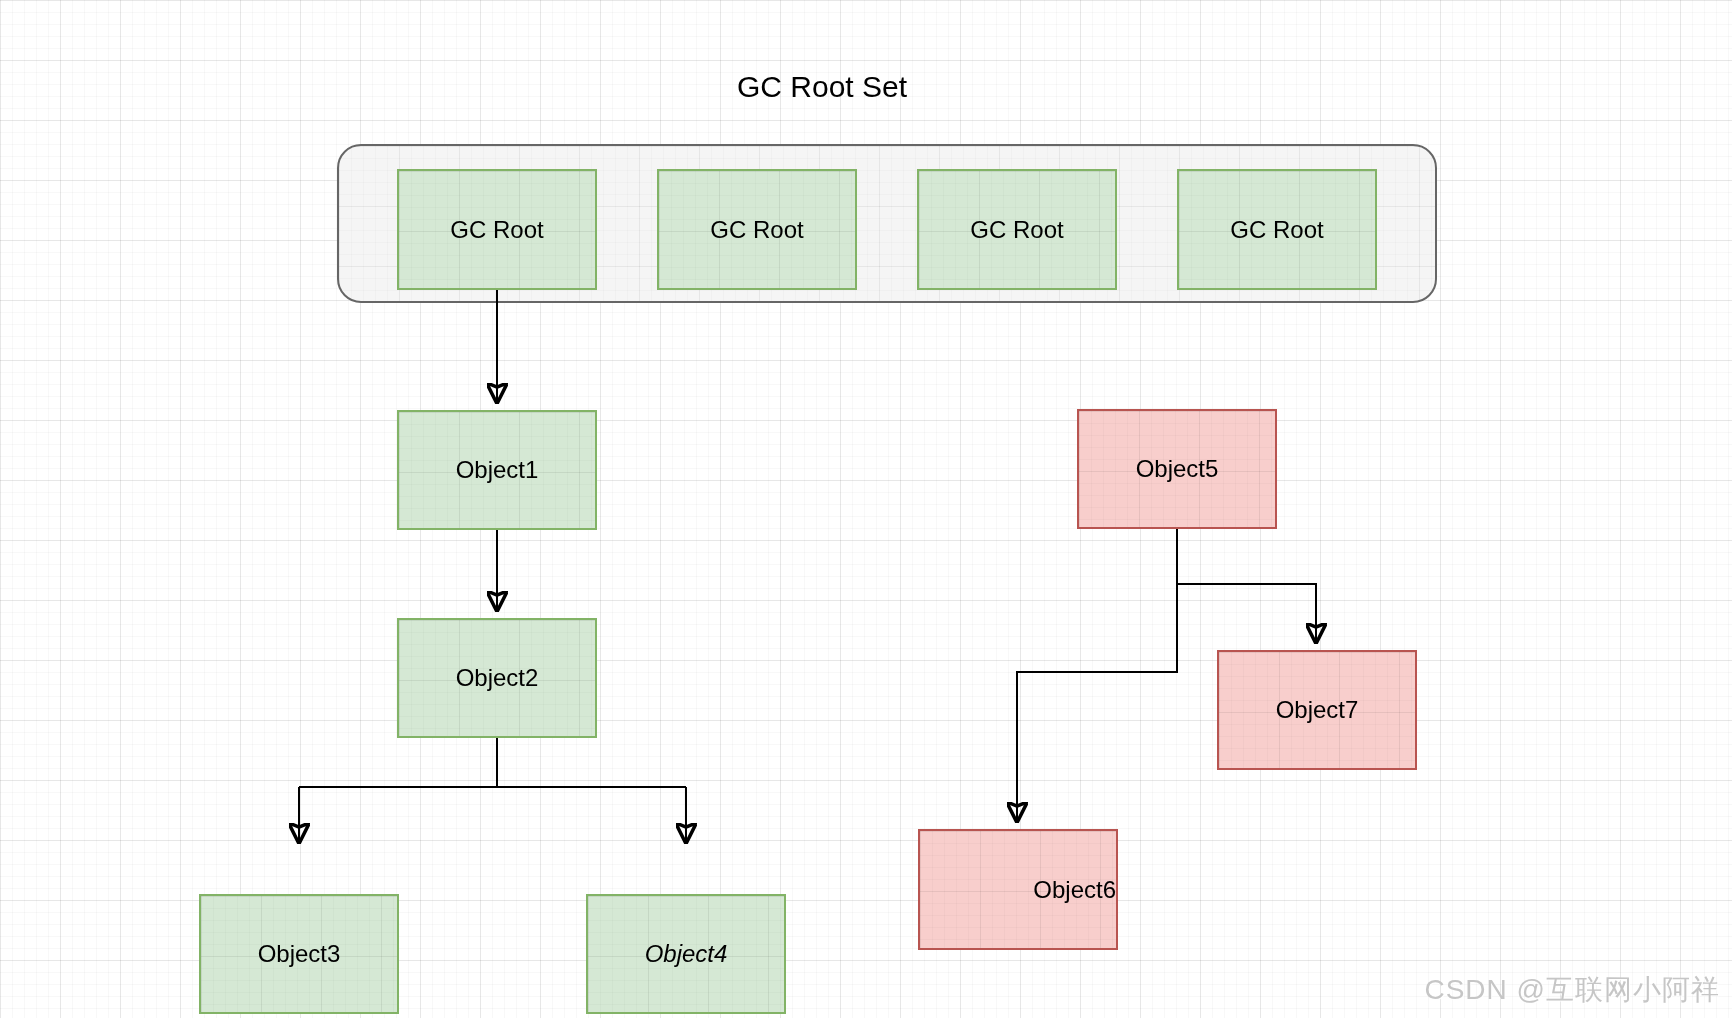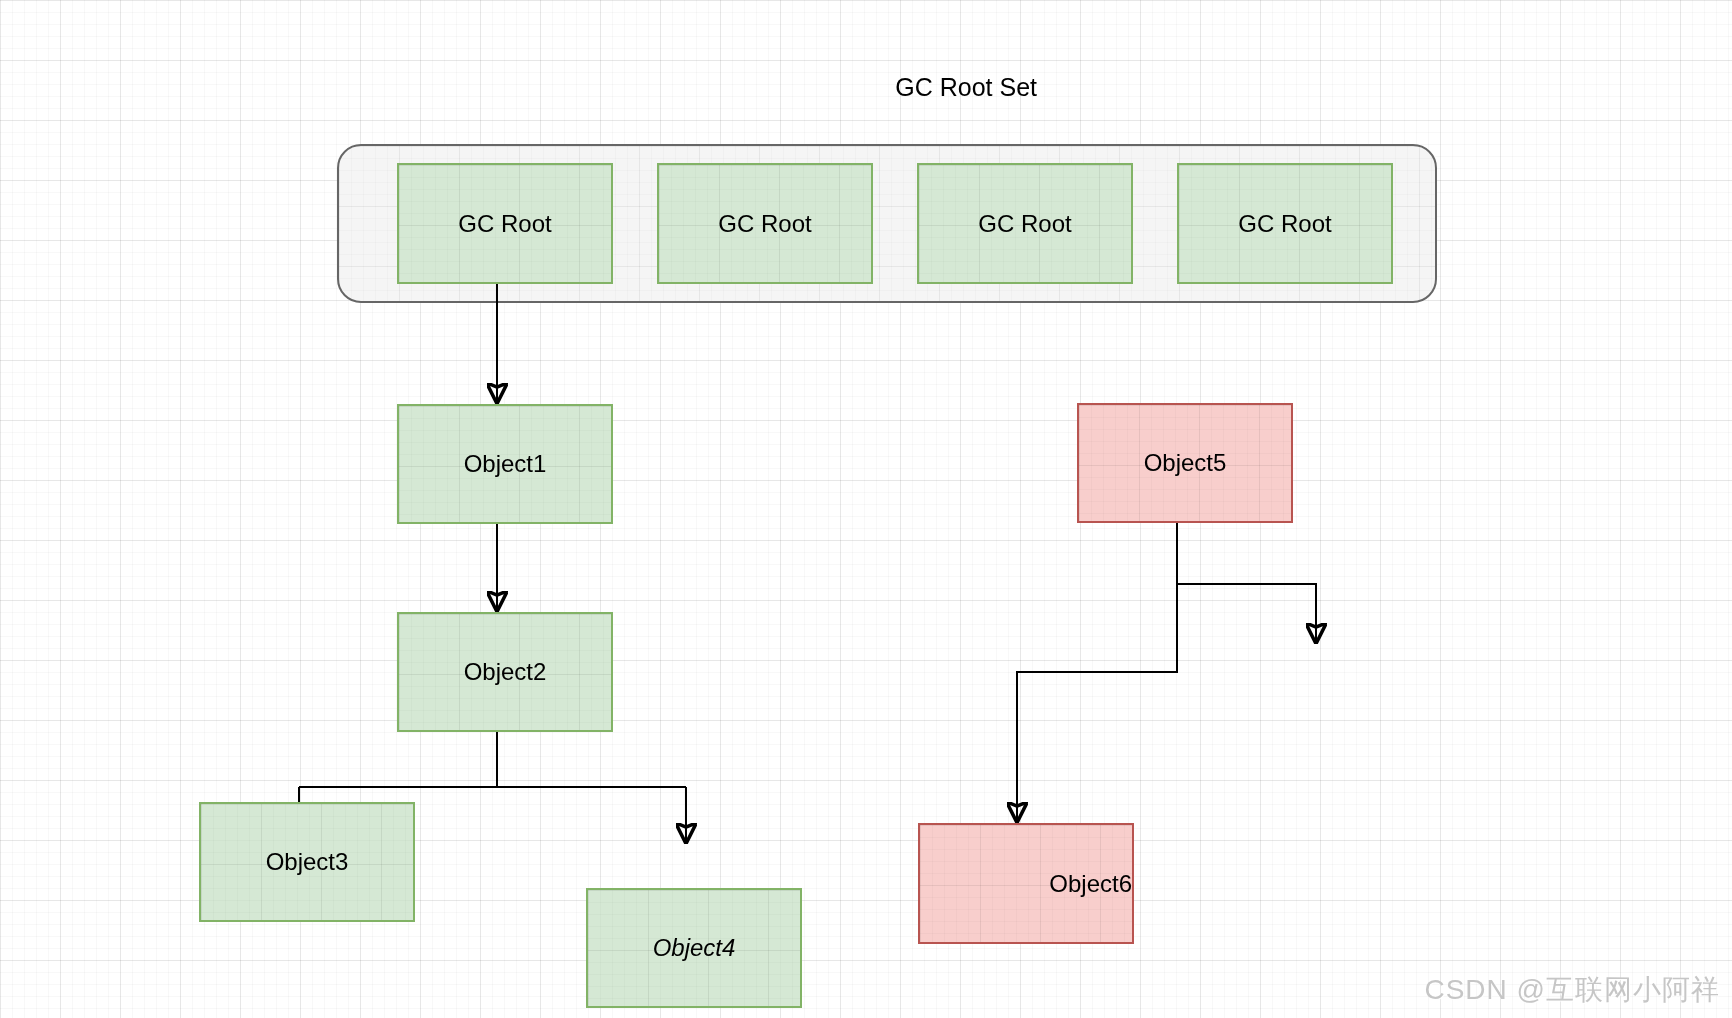--- a/index.html
+++ b/index.html
@@ -11,46 +11,47 @@
     background-color:var(--canvas_bg,#fff);
     background-image:
       linear-gradient(to right, rgba(0,0,0,0.065) 1px, transparent 1px),
       linear-gradient(to bottom, rgba(0,0,0,0.065) 1px, transparent 1px),
       linear-gradient(to right, rgba(0,0,0,0.028) 1px, transparent 1px),
       linear-gradient(to bottom, rgba(0,0,0,0.028) 1px, transparent 1px);
     background-size:60px 60px,60px 60px,12px 12px,12px 12px;
   }
   .diagram-title{
     position:absolute;left:737px;top:72px;width:300px;
-    text-align:right;font-size:25px;line-height:30px;color:var(--label_color,#000);
+    text-align:left;font-size:30px;line-height:30px;color:var(--label_color,#000);
   }
   .root-container{
     position:absolute;left:337px;top:144px;width:1100px;height:159px;
     box-sizing:border-box;
     background-color:var(--container_fill,#f5f5f5);
     border:2px solid var(--container_border,#666);
     border-radius:24px;
     background-image:
       linear-gradient(to right, rgba(0,0,0,0.045) 1px, transparent 1px),
       linear-gradient(to bottom, rgba(0,0,0,0.045) 1px, transparent 1px),
       linear-gradient(to right, rgba(0,0,0,0.02) 1px, transparent 1px),
       linear-gradient(to bottom, rgba(0,0,0,0.02) 1px, transparent 1px);
     background-size:60px 60px,60px 60px,12px 12px,12px 12px;
   }
   .node{
-    position:absolute;width:216px;height:120px;box-sizing:border-box;
+    position:absolute;width:200px;height:120px;box-sizing:border-box;
     display:flex;align-items:center;justify-content:center;
     font-size:24px;line-height:28px;
     border:2px solid;
     background-image:
       linear-gradient(to right, rgba(0,0,0,0.05) 1px, transparent 1px),
       linear-gradient(to bottom, rgba(0,0,0,0.05) 1px, transparent 1px),
       linear-gradient(to right, rgba(0,0,0,0.022) 1px, transparent 1px),
       linear-gradient(to bottom, rgba(0,0,0,0.022) 1px, transparent 1px);
     background-size:60px 60px,60px 60px,12px 12px,12px 12px;
+    margin-top:6px;
   }
   .node.live{background-color:var(--reachable_fill,#d5e8d4);border-color:var(--reachable_border,#82b366);}
   .node.dead{background-color:var(--unreachable_fill,#f8cecc);border-color:var(--unreachable_border,#b85450);}
   .node span{color:var(--label_color,#000);}
   svg.edges{position:absolute;left:0;top:0;}
   svg.edges path{stroke:var(--edge_color,#000);stroke-width:2;fill:none;}
   .watermark{
     position:absolute;right:12px;bottom:9px;
     font-size:28px;color:var(--watermark_color,#c6c6c6);
     text-shadow:1px 1px 0 rgba(255,255,255,0.9);
@@ -94,28 +95,31 @@
   <div class="node live" style="left:1177px;top:163px;height:121px;">
     <span>GC Root</span>
   </div>
 
   <div class="node live" style="left:397px;top:404px;">
     <span>Object1</span>
   </div>
   <div class="node live" style="left:397px;top:612px;">
     <span>Object2</span>
   </div>
-  <div class="node live" style="left:199px;top:802px;">
+  <div class="node live" style="left:199px;top:888px;">
     <span>Object3</span>
   </div>
   <div class="node live" style="left:586px;top:888px;font-style:italic;">
     <span>Object4</span>
   </div>
 
   <div class="node dead" style="left:1077px;top:403px;align-items:center;">
     <span>Object5</span>
   </div>
   <div class="node dead" style="left:918px;top:823px;height:121px;justify-content:flex-end;">
     <span>Object6</span>
   </div>
+  <div class="node dead" style="left:1217px;top:644px;">
+    <span>Object7</span>
+  </div>
 
   <div class="watermark">CSDN @互联网小阿祥</div>
 </div>
 
 </body></html>

